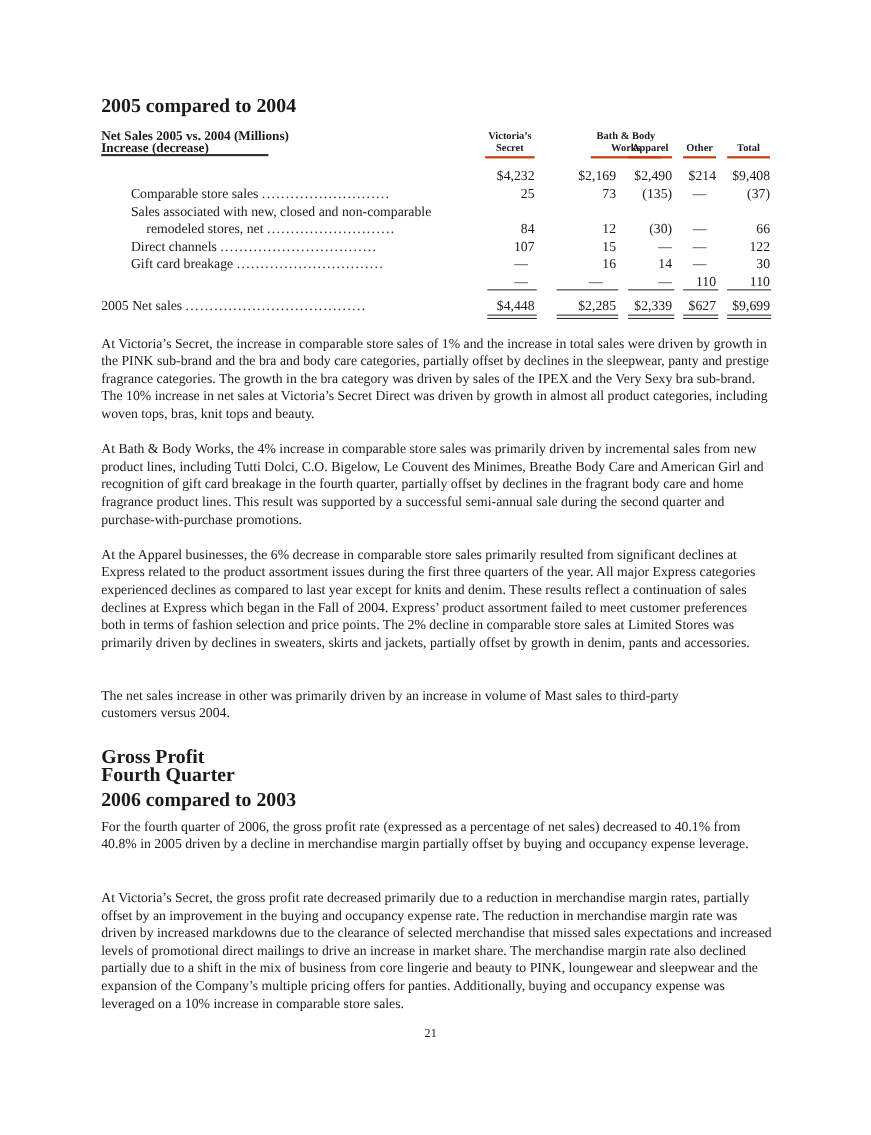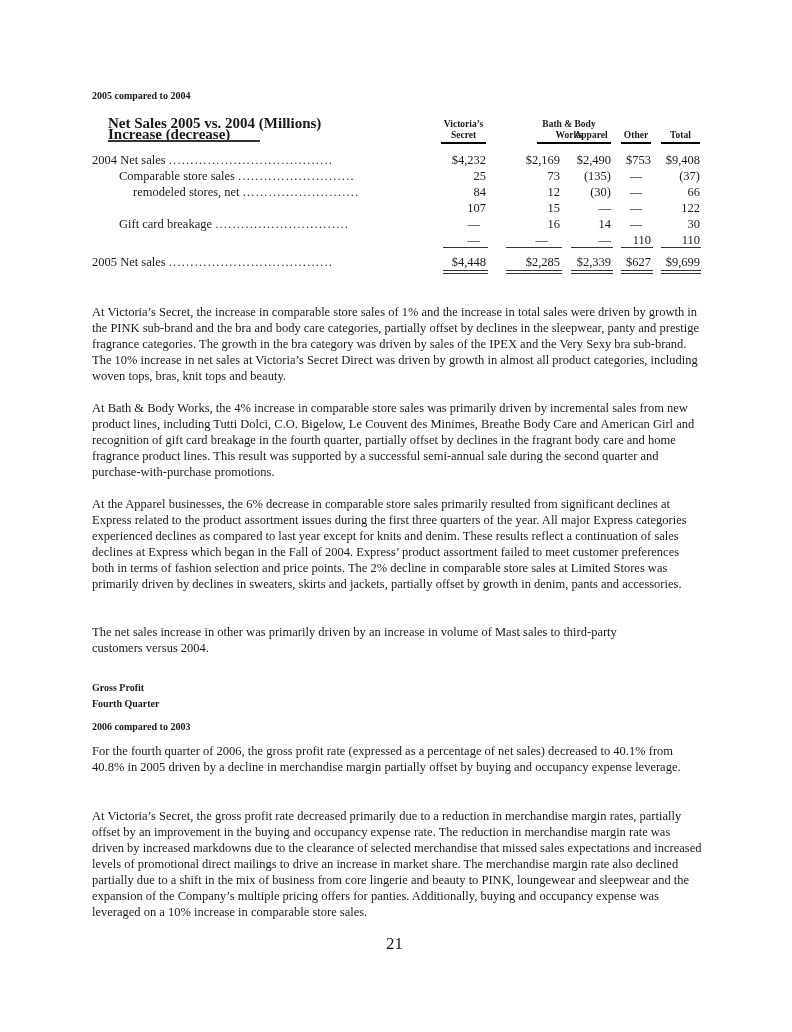--- a/index.html
+++ b/index.html
@@ -1,29 +1,29 @@
 <!DOCTYPE html>
 <html><head>
 <meta charset="utf-8">
 <style>
   html, body { margin: 0; padding: 0; background: #ffffff; }
   body {
     width: 792px; height: 1032px; position: relative; overflow: hidden;
     font-family: "Liberation Serif", "DejaVu Serif", serif;
     color: #1a1a1a;
   }
-  .h-bold { font-weight: bold; font-size: 10px; line-height: 16px; }
+  .h-bold { font-weight: bold; font-size: 18px; line-height: 16px; }
   .p { font-size: 12.5px; line-height: 16px; margin: 0; }
 
   
   .tbl { position: absolute; left: 92px; top: 118px; width: 610px; font-size: 12.5px; }
   .thead { position: relative; height: 26px; }
-  .thead .hl { position: absolute; left: 16px; top: 0; font-weight: bold; font-size: 15px; line-height: 10.5px; }
+  .thead .hl { position: absolute; left: 0; top: 0; font-weight: bold; font-size: 12px; line-height: 10.5px; }
   .thead .hl .rule { position: absolute; left: 0; bottom: -3px; width: 152px; border-bottom: 2px solid #333; }
-  .hc { position: absolute; bottom: 0; font-weight: bold; font-size: 9.5px; line-height: 10.5px; text-align: center; border-bottom: 2px solid #000000; padding-bottom: 2px; }
+  .hc { position: absolute; bottom: 0; font-weight: bold; font-size: 9.5px; line-height: 10.5px; text-align: center; border-bottom: 2px solid #c2410c; padding-bottom: 2px; }
   .row { position: relative; height: 16px; line-height: 16px; }
   .row .lbl { position: absolute; left: 0; white-space: nowrap; overflow: hidden; }
   .row .lbl.i1 { left: 27px; }
   .row .lbl.i2 { left: 41px; }
   .row .dots { color: #333; letter-spacing: 1.2px; }
   .cell { position: absolute; text-align: right; top: 0; }
   .c1 { left: 349px; width: 45px; }
   .c2 { left: 404px; width: 64px; }
   .c3 { left: 479px; width: 40px; }
   .c4 { left: 529px; width: 30px; }
@@ -63,48 +63,51 @@
       <div>Other</div>
     </div>
     <div class="hc" style="left:569px; width:39px;">
       <div>Total</div>
     </div>
   </div>
 
   <div style="height:8px;"></div>
 
   <div class="row">
-    <span class="lbl" style="width:340px;"><span>2004 Net sales</span> <span class="dots">......................................</span></span>
     <span class="cell c1">$4,232</span>
     <span class="cell c2">$2,169</span>
     <span class="cell c3">$2,490</span>
-    <span class="cell c4">$753</span>
+    <span class="cell c4">$214</span>
     <span class="cell c5">$9,408</span>
   </div>
 
   <div class="row">
     <span class="lbl i1" style="width:313px;"><span>Comparable store sales</span> <span class="dots">...........................</span></span>
     <span class="cell c1">25</span>
     <span class="cell c2">73</span>
     <span class="cell c3">(135)</span>
     <span class="cell c4 dash">—</span>
     <span class="cell c5">(37)</span>
   </div>
 
+  <div class="row">
+    <span class="lbl i1">Sales associated with new, closed and non-comparable</span>
+  </div>
 
   <div class="row">
     <span class="lbl i2" style="width:299px;"><span>remodeled stores, net</span> <span class="dots">...........................</span></span>
     <span class="cell c1">84</span>
     <span class="cell c2">12</span>
     <span class="cell c3">(30)</span>
     <span class="cell c4 dash">—</span>
     <span class="cell c5">66</span>
   </div>
 
   <div class="row">
+    <span class="lbl i1" style="width:313px;"><span>Direct channels</span> <span class="dots">.................................</span></span>
     <span class="cell c1">107</span>
     <span class="cell c2">15</span>
     <span class="cell c3 dash">—</span>
     <span class="cell c4 dash">—</span>
     <span class="cell c5">122</span>
   </div>
 
   <div class="row">
     <span class="lbl i1" style="width:313px;"><span>Gift card breakage</span> <span class="dots">...............................</span></span>
     <span class="cell c1 dash">—</span>
@@ -148,13 +151,13 @@
 <p class="p" style="position:absolute; left:92px; top:496px; width:612px;">At the Apparel businesses, the 6% decrease in comparable store sales primarily resulted from significant declines at Express related to the product assortment issues during the first three quarters of the year. All major Express categories experienced declines as compared to last year except for knits and denim. These results reflect a continuation of sales declines at Express which began in the Fall of 2004. Express’ product assortment failed to meet customer preferences both in terms of fashion selection and price points. The 2% decline in comparable store sales at Limited Stores was primarily driven by declines in sweaters, skirts and jackets, partially offset by growth in denim, pants and accessories.</p>
 <p class="p" style="position:absolute; left:92px; top:624px; width:560px;">The net sales increase in other was primarily driven by an increase in volume of Mast sales to third-party customers versus 2004.</p>
 
 <div class="h-bold" style="position:absolute; left:92px; top:680px;">Gross Profit</div>
 <div class="h-bold" style="position:absolute; left:92px; top:696px;">Fourth Quarter</div>
 <div class="h-bold" style="position:absolute; left:92px; top:719px;">2006 compared to 2003</div>
 
 <p class="p" style="position:absolute; left:92px; top:743px; width:612px;font-family:Liberation Serif, serif;">For the fourth quarter of 2006, the gross profit rate (expressed as a percentage of net sales) decreased to 40.1% from 40.8% in 2005 driven by a decline in merchandise margin partially offset by buying and occupancy expense leverage.</p>
 <p class="p" style="position:absolute; left:92px; top:808px; width:612px;">At Victoria’s Secret, the gross profit rate decreased primarily due to a reduction in merchandise margin rates, partially offset by an improvement in the buying and occupancy expense rate. The reduction in merchandise margin rate was driven by increased markdowns due to the clearance of selected merchandise that missed sales expectations and increased levels of promotional direct mailings to drive an increase in market share. The merchandise margin rate also declined partially due to a shift in the mix of business from core lingerie and beauty to PINK, loungewear and sleepwear and the expansion of the Company’s multiple pricing offers for panties. Additionally, buying and occupancy expense was leveraged on a 10% increase in comparable store sales.</p>
 
-<div style="position:absolute; left:386px; top:934px; font-size:17px;">21</div>
+<div style="position:absolute; left:386px; top:934px; font-size:11px;">21</div>
 
 </body></html>

